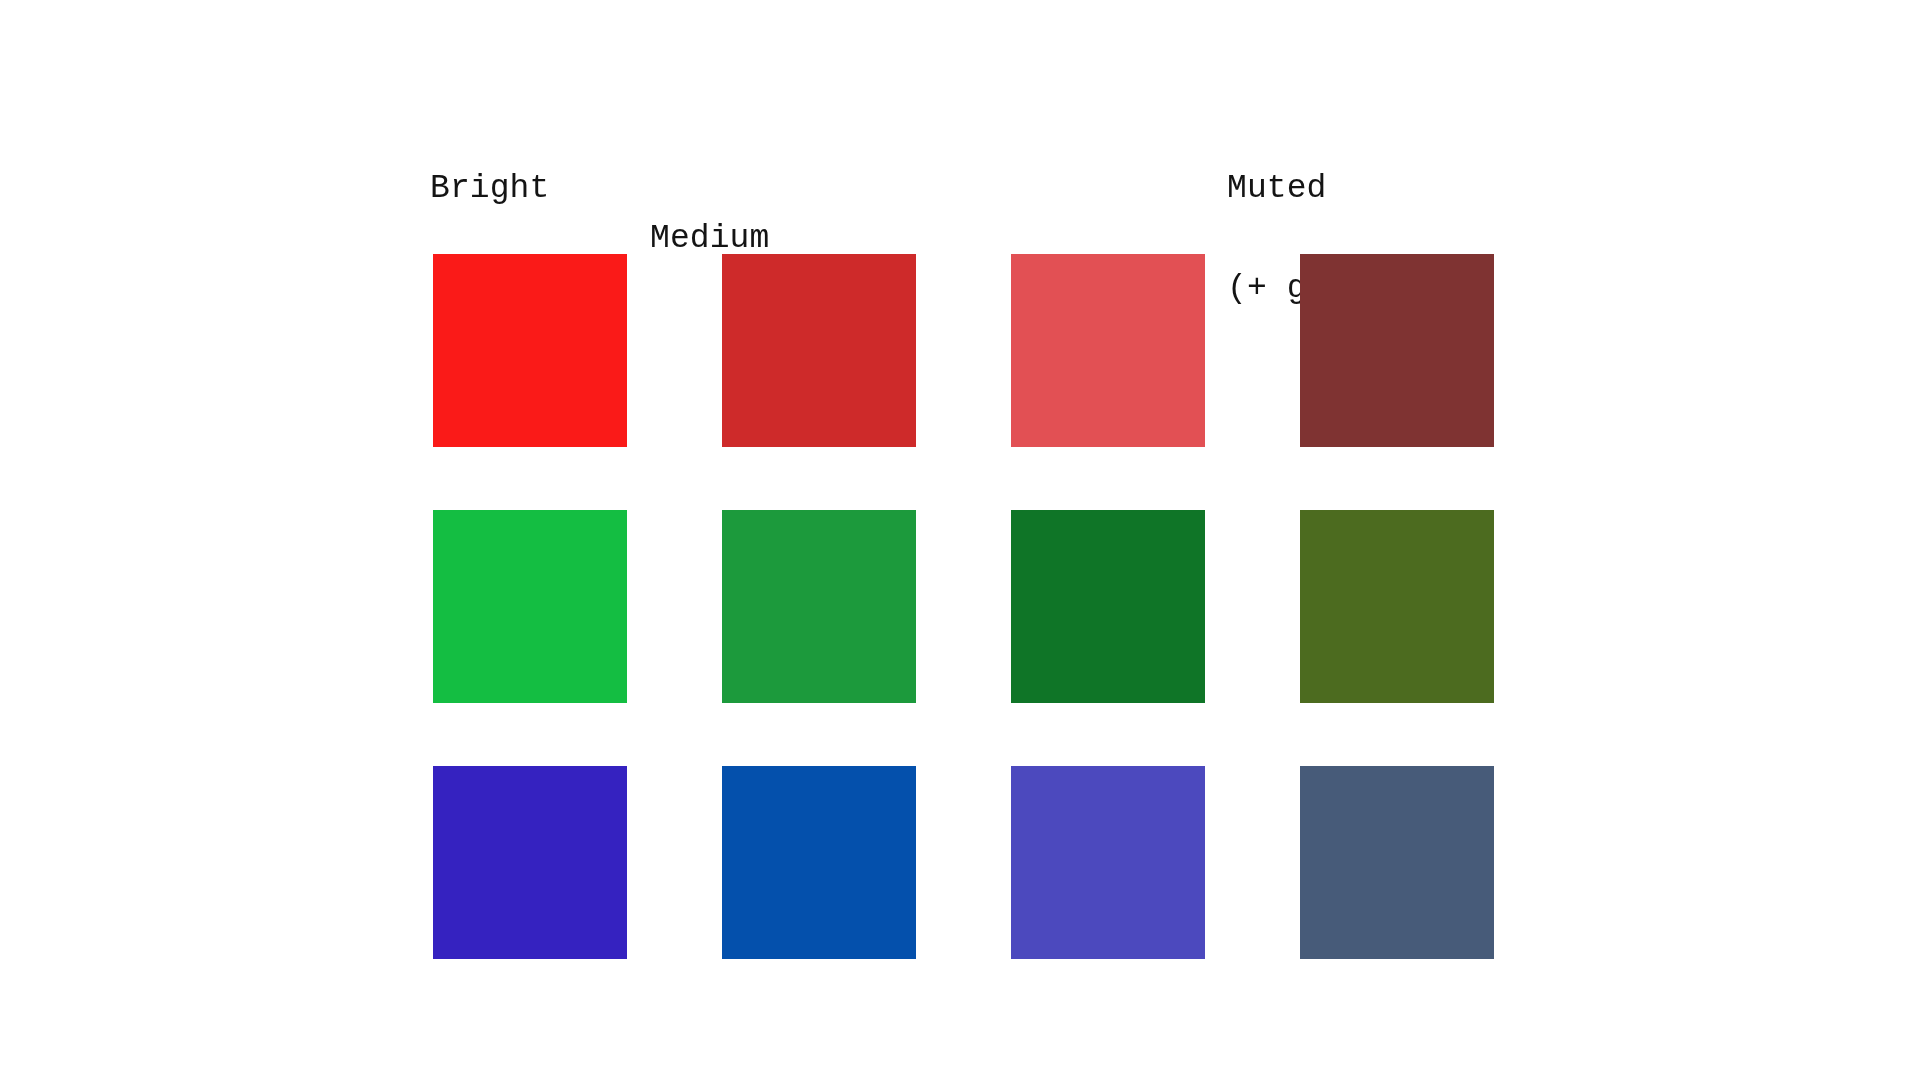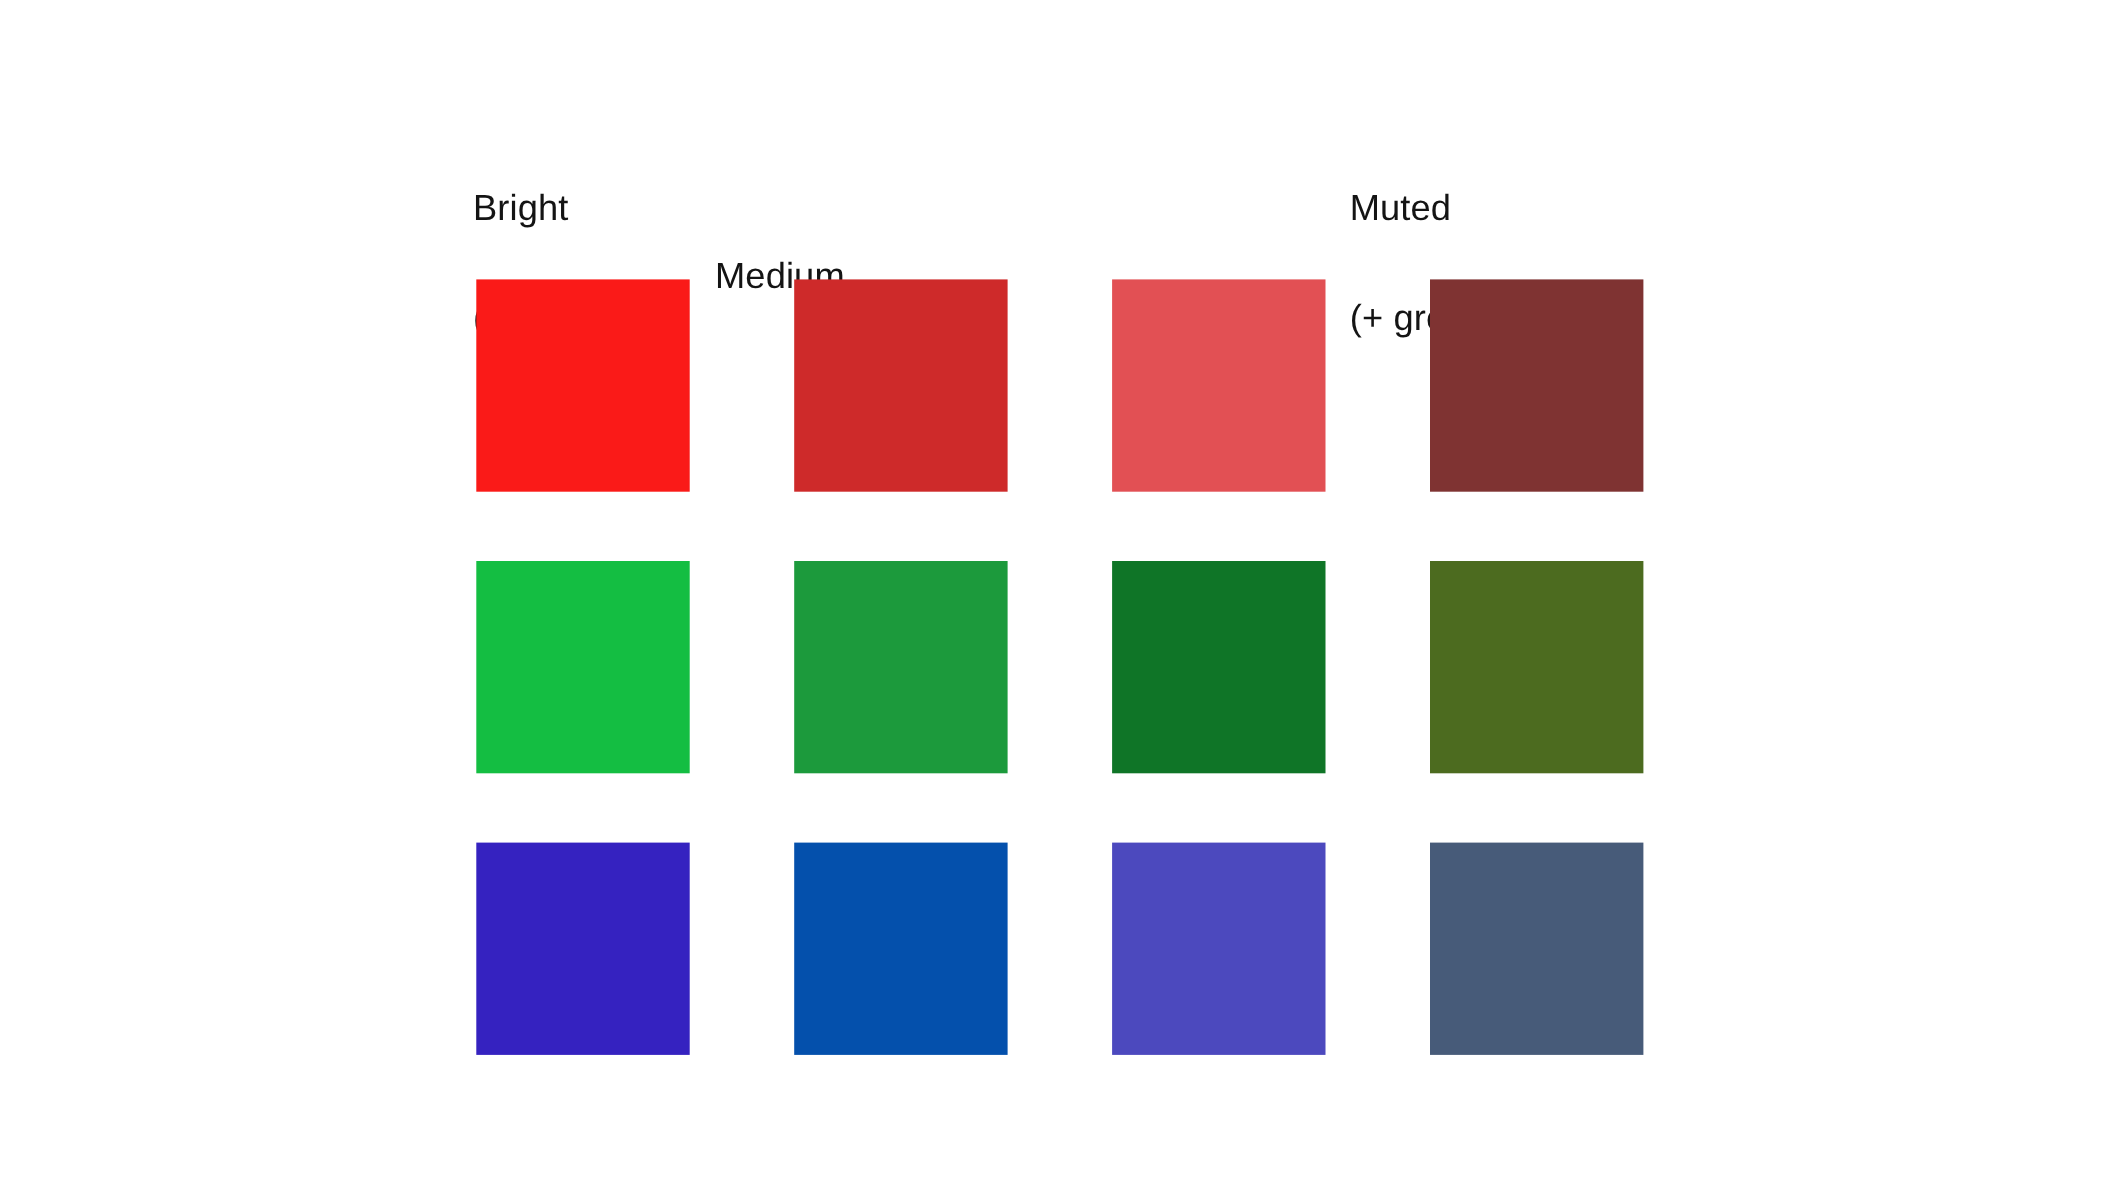--- a/index.html
+++ b/index.html
@@ -15,20 +15,21 @@
     font-family: "Liberation Sans", sans-serif;
     color: #111111;
     -webkit-font-smoothing: antialiased;
   }
 
   .canvas {
     position: relative;
     width: 1641px;
     height: 1080px;
     background: #ffffff;
+    font-family: Liberation Mono, monospace;
   }
 
   
   .header-label {
     position: absolute;
     width: 340px;
     text-align: left;
     font-size: 33px;
     line-height: 50px;
     font-weight: 400;
@@ -43,21 +44,21 @@
   
   .header-bright {
     left: 360px;
     top: 114px;
     text-align: left;
     padding-left: 70px;
     width: 270px;
   }
   .header-medium {
     left: 650px;
-    top: 176px;
+    top: 164px;
   }
   .header-muted {
     left: 1227px;
     top: 114px;
   }
 
   
   .grid {
     position: absolute;
     left: 433px;

